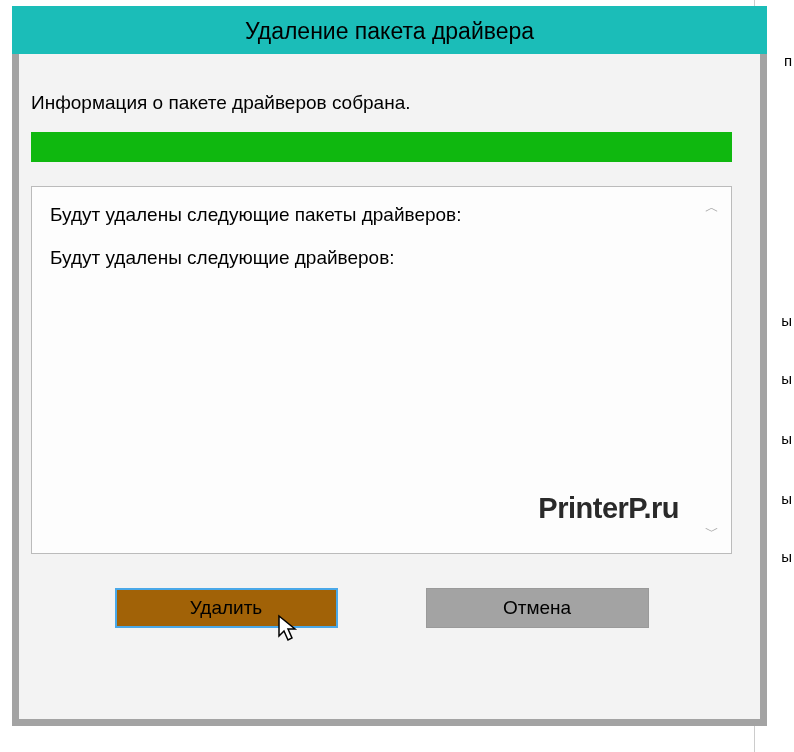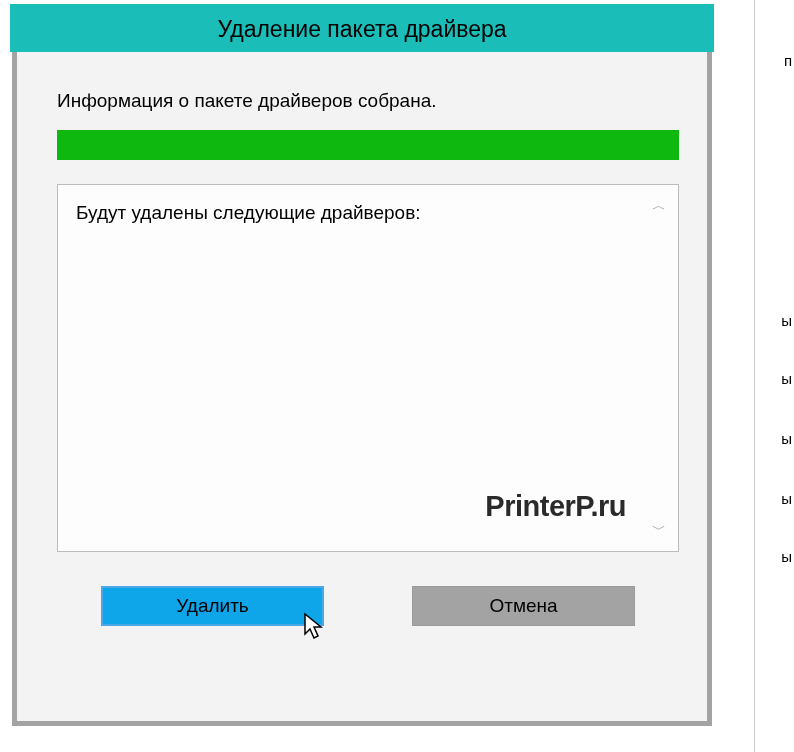--- a/index.html
+++ b/index.html
@@ -27,41 +27,41 @@
     .frag {
       position: absolute;
       right: 2px;
       font-size: 15px;
       color: #000;
     }
     .dialog-window {
       position: absolute;
       left: 12px;
       top: 6px;
-      width: 700px;
+      width: 755px;
       height: 720px;
-      border: 5px solid #a3a3a3;
+      border: 7px solid #a3a3a3;
       background: #f3f3f3;
     }
     .title-bar {
       height: 48px;
       background: #1bbdb8;
       display: flex;
       align-items: center;
       justify-content: center;
       margin: -7px -7px 0 -7px;
       padding-top: 2px;
     }
     .title-text {
       color: #000;
       font-size: 23px;
       font-weight: 400;
     }
     .content-area {
-      padding: 38px 28px 20px 40px;
+      padding: 38px 28px 20px 12px;
     }
     .status-text {
       font-size: 19px;
       color: #000;
       margin-bottom: 18px;
     }
     .progress-bar {
       width: 100%;
       height: 30px;
       background: #0fb80f;
@@ -119,21 +119,21 @@
       height: 40px;
       border: 1px solid #9a9a9a;
       background: #a3a3a3;
       font-size: 19px;
       color: #000;
       cursor: pointer;
       font-family: inherit;
     }
     .btn-primary {
       border: 2px solid #4aa8e8;
-      background: #0ea5e9;
+      background: #a16207;
     }
     .cursor {
       position: absolute;
       left: 246px;
       top: 26px;
       pointer-events: none;
       z-index: 100;
     }
   </style>
 </head>
@@ -151,20 +151,21 @@
 <div class="dialog-window">
   <div class="title-bar">
     <span class="title-text">Удаление пакета драйвера</span>
   </div>
   <div class="content-area">
     <div class="status-text">Информация о пакете драйверов собрана.</div>
     <div class="progress-bar"></div>
     <div class="details-panel">
       <span class="scroll-up">︿</span>
       <div class="details-text">
+        <div class="details-line">Будут удалены следующие пакеты драйверов:</div>
         <div class="details-line">Будут удалены следующие драйверов:</div>
       </div>
       <div class="watermark">PrinterP.ru</div>
       <span class="scroll-down">﹀</span>
     </div>
     <div class="button-row">
       <button class="btn btn-primary">Удалить</button>
       <button class="btn">Отмена</button>
       <svg class="cursor" width="24" height="30" viewBox="0 0 24 30">
         <path d="M 2 2 L 2 22 L 7 17 L 11 26 L 15 24 L 11 15 L 18 15 Z" fill="#fff" stroke="#000" stroke-width="1.5"></path>

